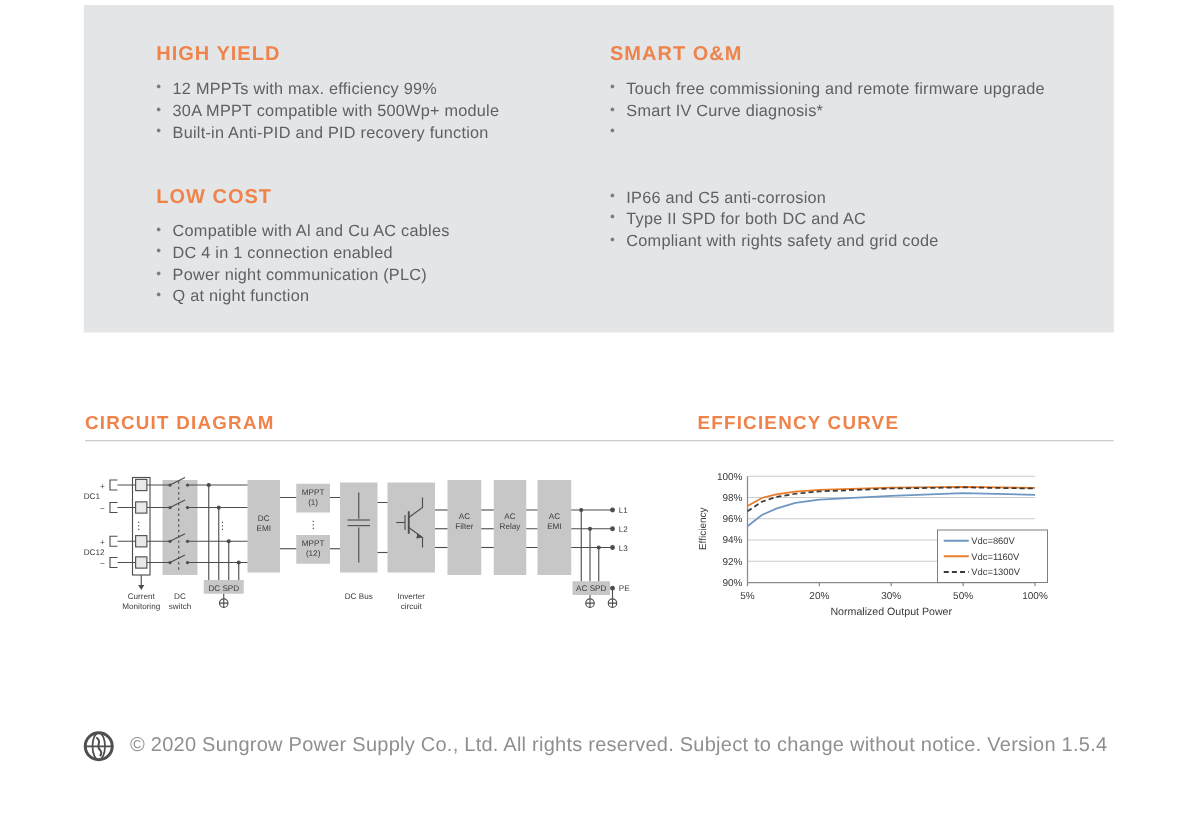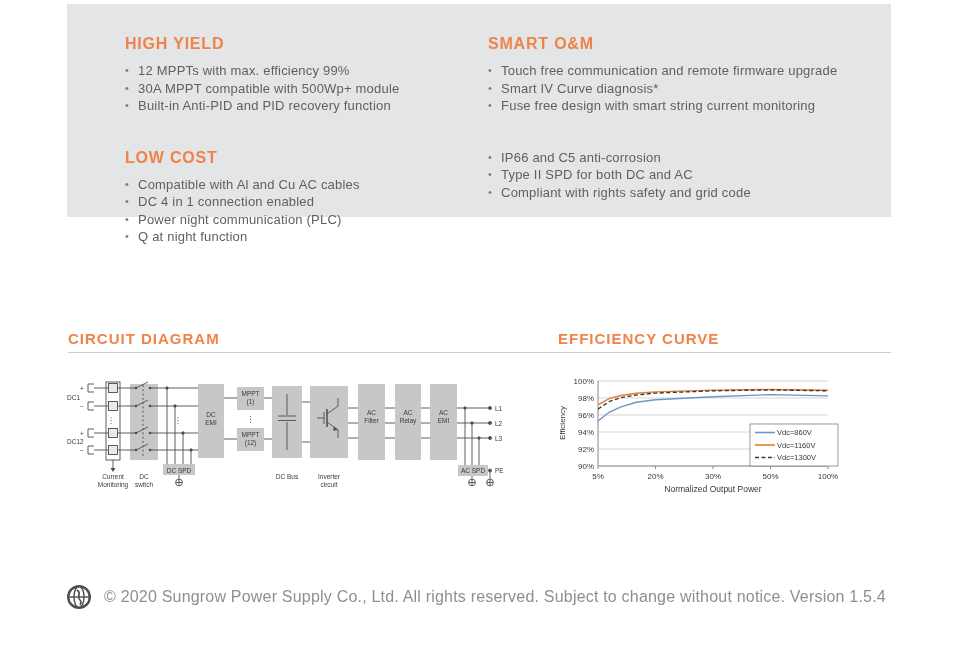--- a/index.html
+++ b/index.html
@@ -5,21 +5,21 @@
   * { box-sizing: border-box; }
   html,body { margin:0; padding:0; }
   body {
     width:957px; height:659px; position:relative; overflow:hidden;
     background:#ffffff;
     font-family:"Liberation Sans", sans-serif;
     -webkit-font-smoothing:antialiased;
   }
   
   .features {
-    position:absolute; left:67px; top:4px; width:824px; height:213px;
+    position:absolute; left:67px; top:4px; width:824px; height:262px;
     background:#e4e5e7;
   }
   .features-inner {
     display:grid; grid-template-columns:363px 1fr;
     padding:31px 18px 0 58px; row-gap:34px;
   }
   .feature h3 {
     margin:0 0 9px 0; font-size:16px; font-weight:700;
     letter-spacing:.8px; color:#ef8349;
   }
@@ -73,29 +73,28 @@
             <span class="dot">•</span>
             <span>Built-in Anti-PID and PID recovery function</span>
           </li>
       </ul>
     </div>
     <div class="feature">
       <h3>SMART O&amp;M</h3>
       <ul>
         <li>
             <span class="dot">•</span>
-            <span>Touch free communication and remote firmware upgrade</span>
+            <span>Touch free commissioning and remote firmware upgrade</span>
           </li>
         <li>
             <span class="dot">•</span>
             <span>Smart IV Curve diagnosis*</span>
           </li>
         <li>
             <span class="dot">•</span>
-            <span>Fuse free design with smart string current monitoring</span>
           </li>
       </ul>
     </div>
     <div class="feature">
       <h3>LOW COST</h3>
       <ul>
         <li>
             <span class="dot">•</span>
             <span>Compatible with Al and Cu AC cables</span>
           </li>

